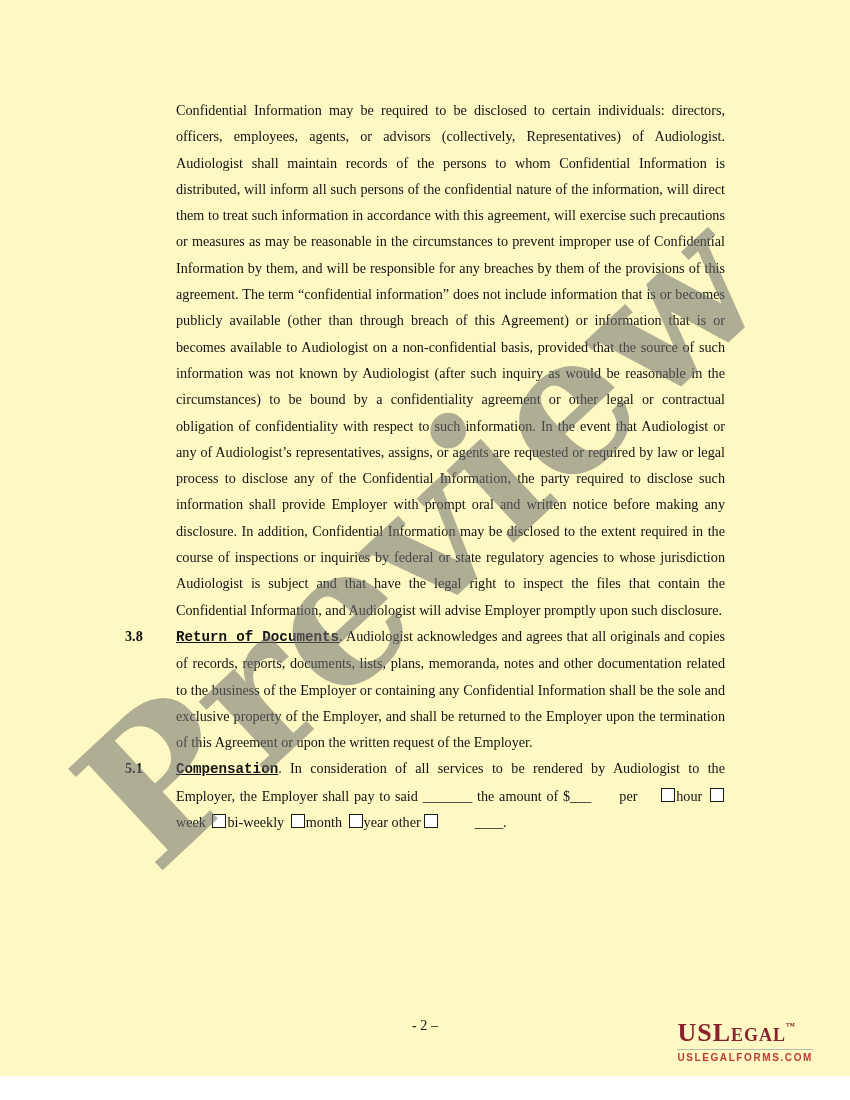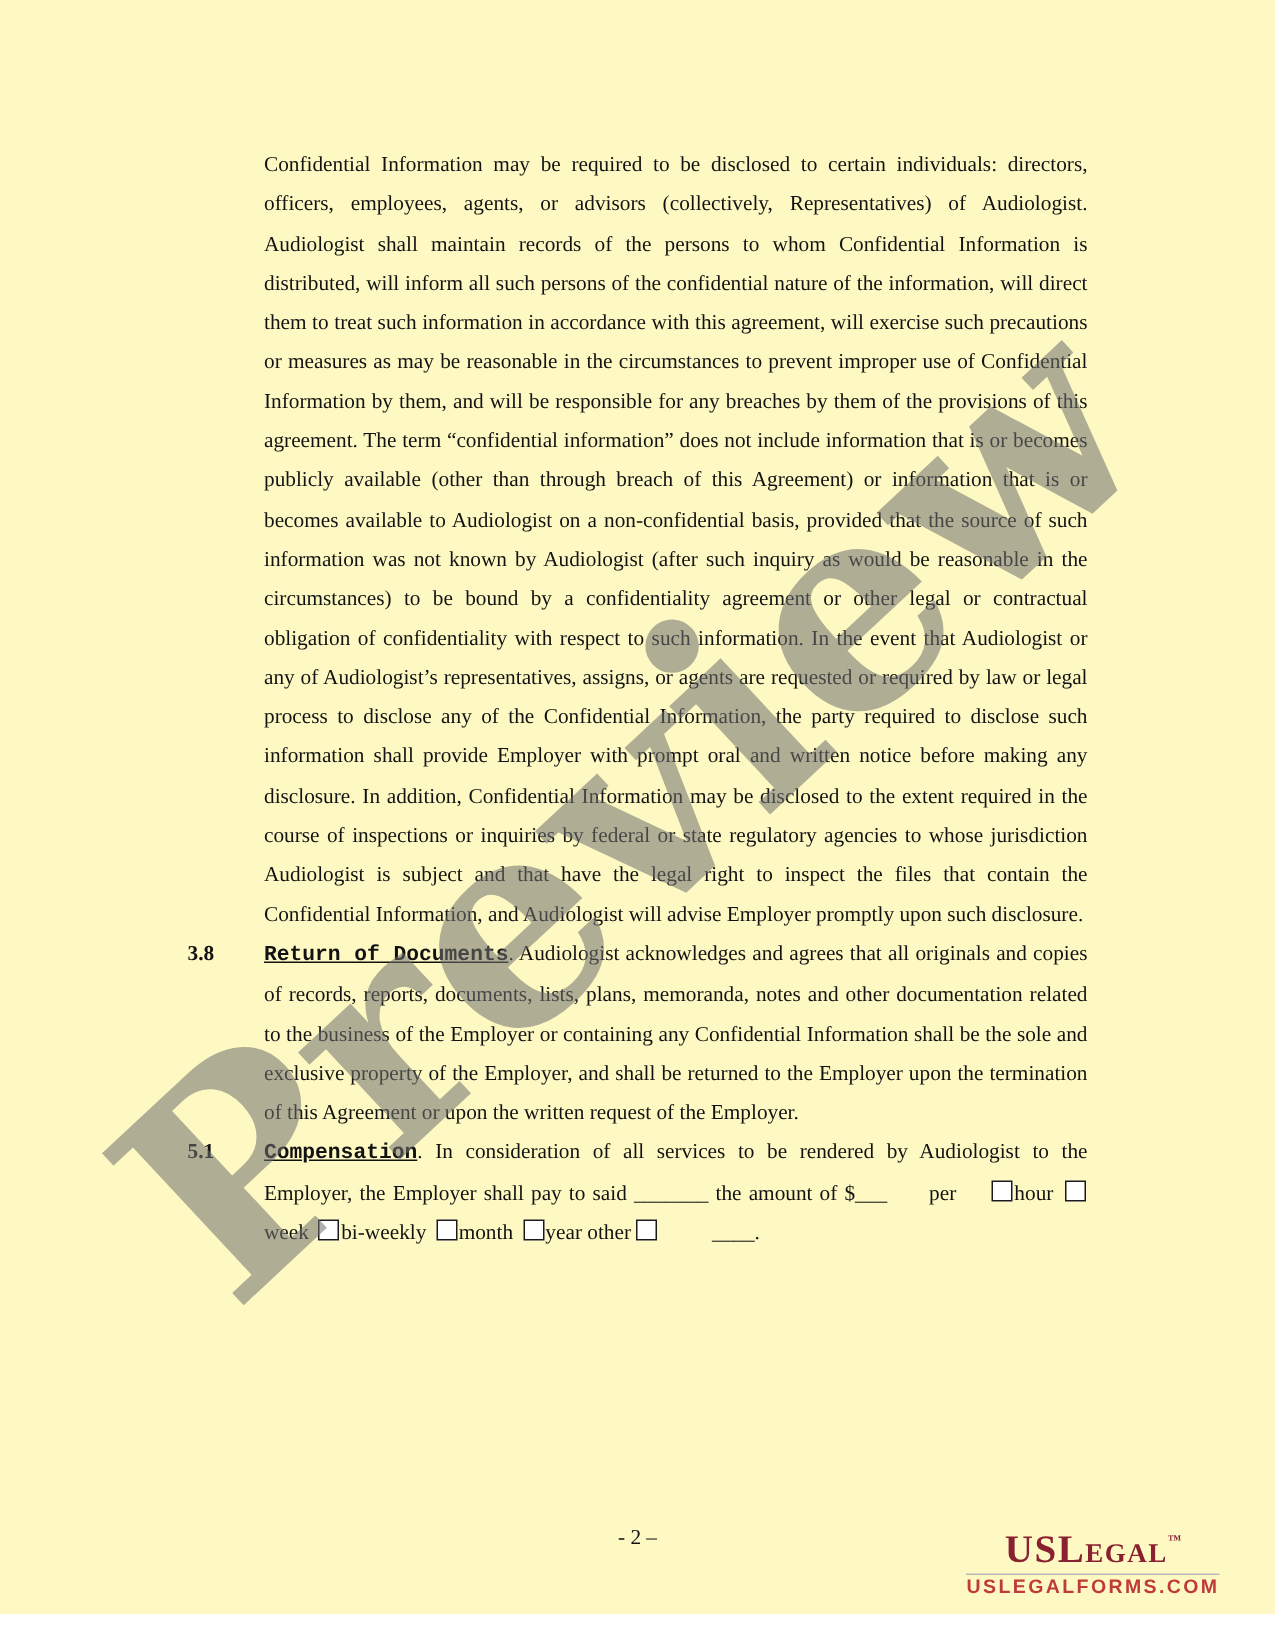--- a/index.html
+++ b/index.html
@@ -41,36 +41,36 @@
     white-space:nowrap;
     pointer-events:none;
     z-index:5;
   }
   .page-num {
     position:absolute; left:0; right:0; top:1012px;
     text-align:center; font-size:14.2px;
   }
   .logo {
     position:absolute; right:37px; top:1012px;
-    text-align:center;
+    text-align:left;
   }
   .logo-main {
     font-family:"Liberation Serif","DejaVu Serif",serif;
     font-variant:small-caps;
     font-weight:700;
     font-size:26px;
     line-height:28px;
     letter-spacing:1px;
   }
   .logo-main sup { font-size:9px; font-variant:normal; vertical-align:12px; letter-spacing:0; }
   .logo-sub {
     margin-top:2px; padding-top:3px;
     border-top:1px solid #b9b9b9;
     font-family:"Liberation Sans","DejaVu Sans",sans-serif;
-    font-size:13px; line-height:10px;
+    font-size:10px; line-height:10px;
     letter-spacing:1.6px;
     font-weight:bold;
   }
 </style>
 </head>
 <body>
 
 <div class="page">
 
   <div class="content">

